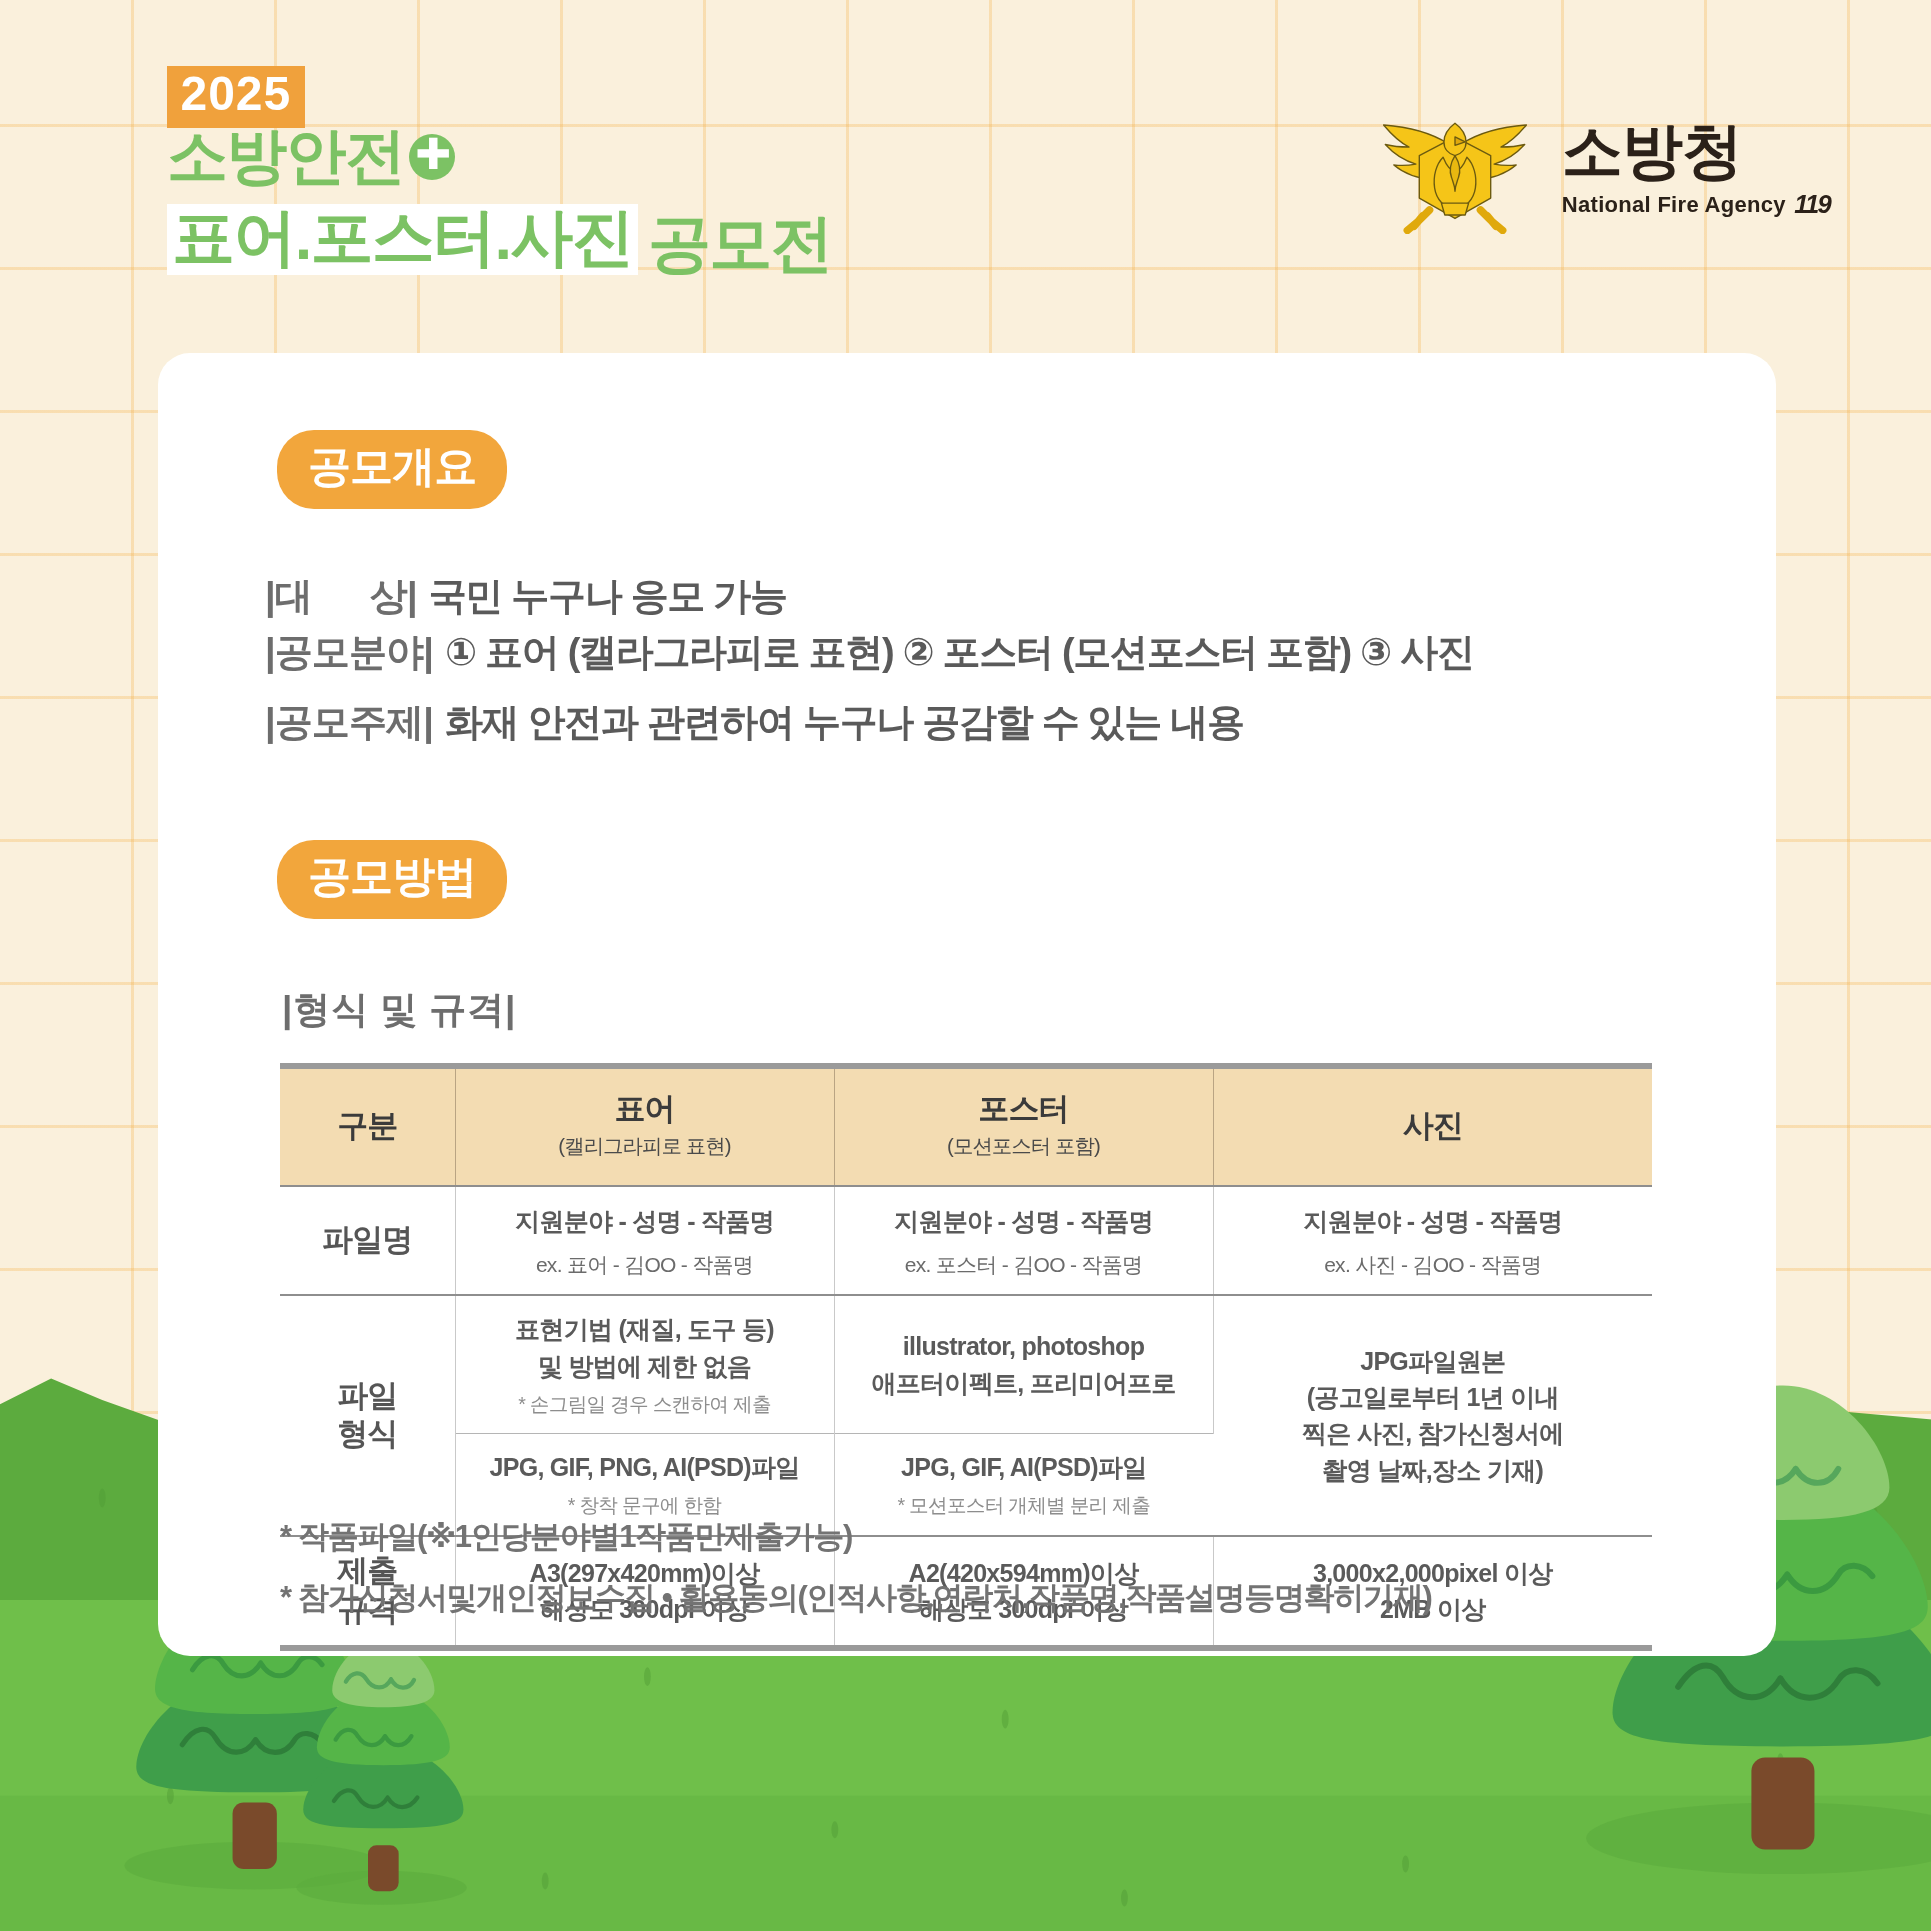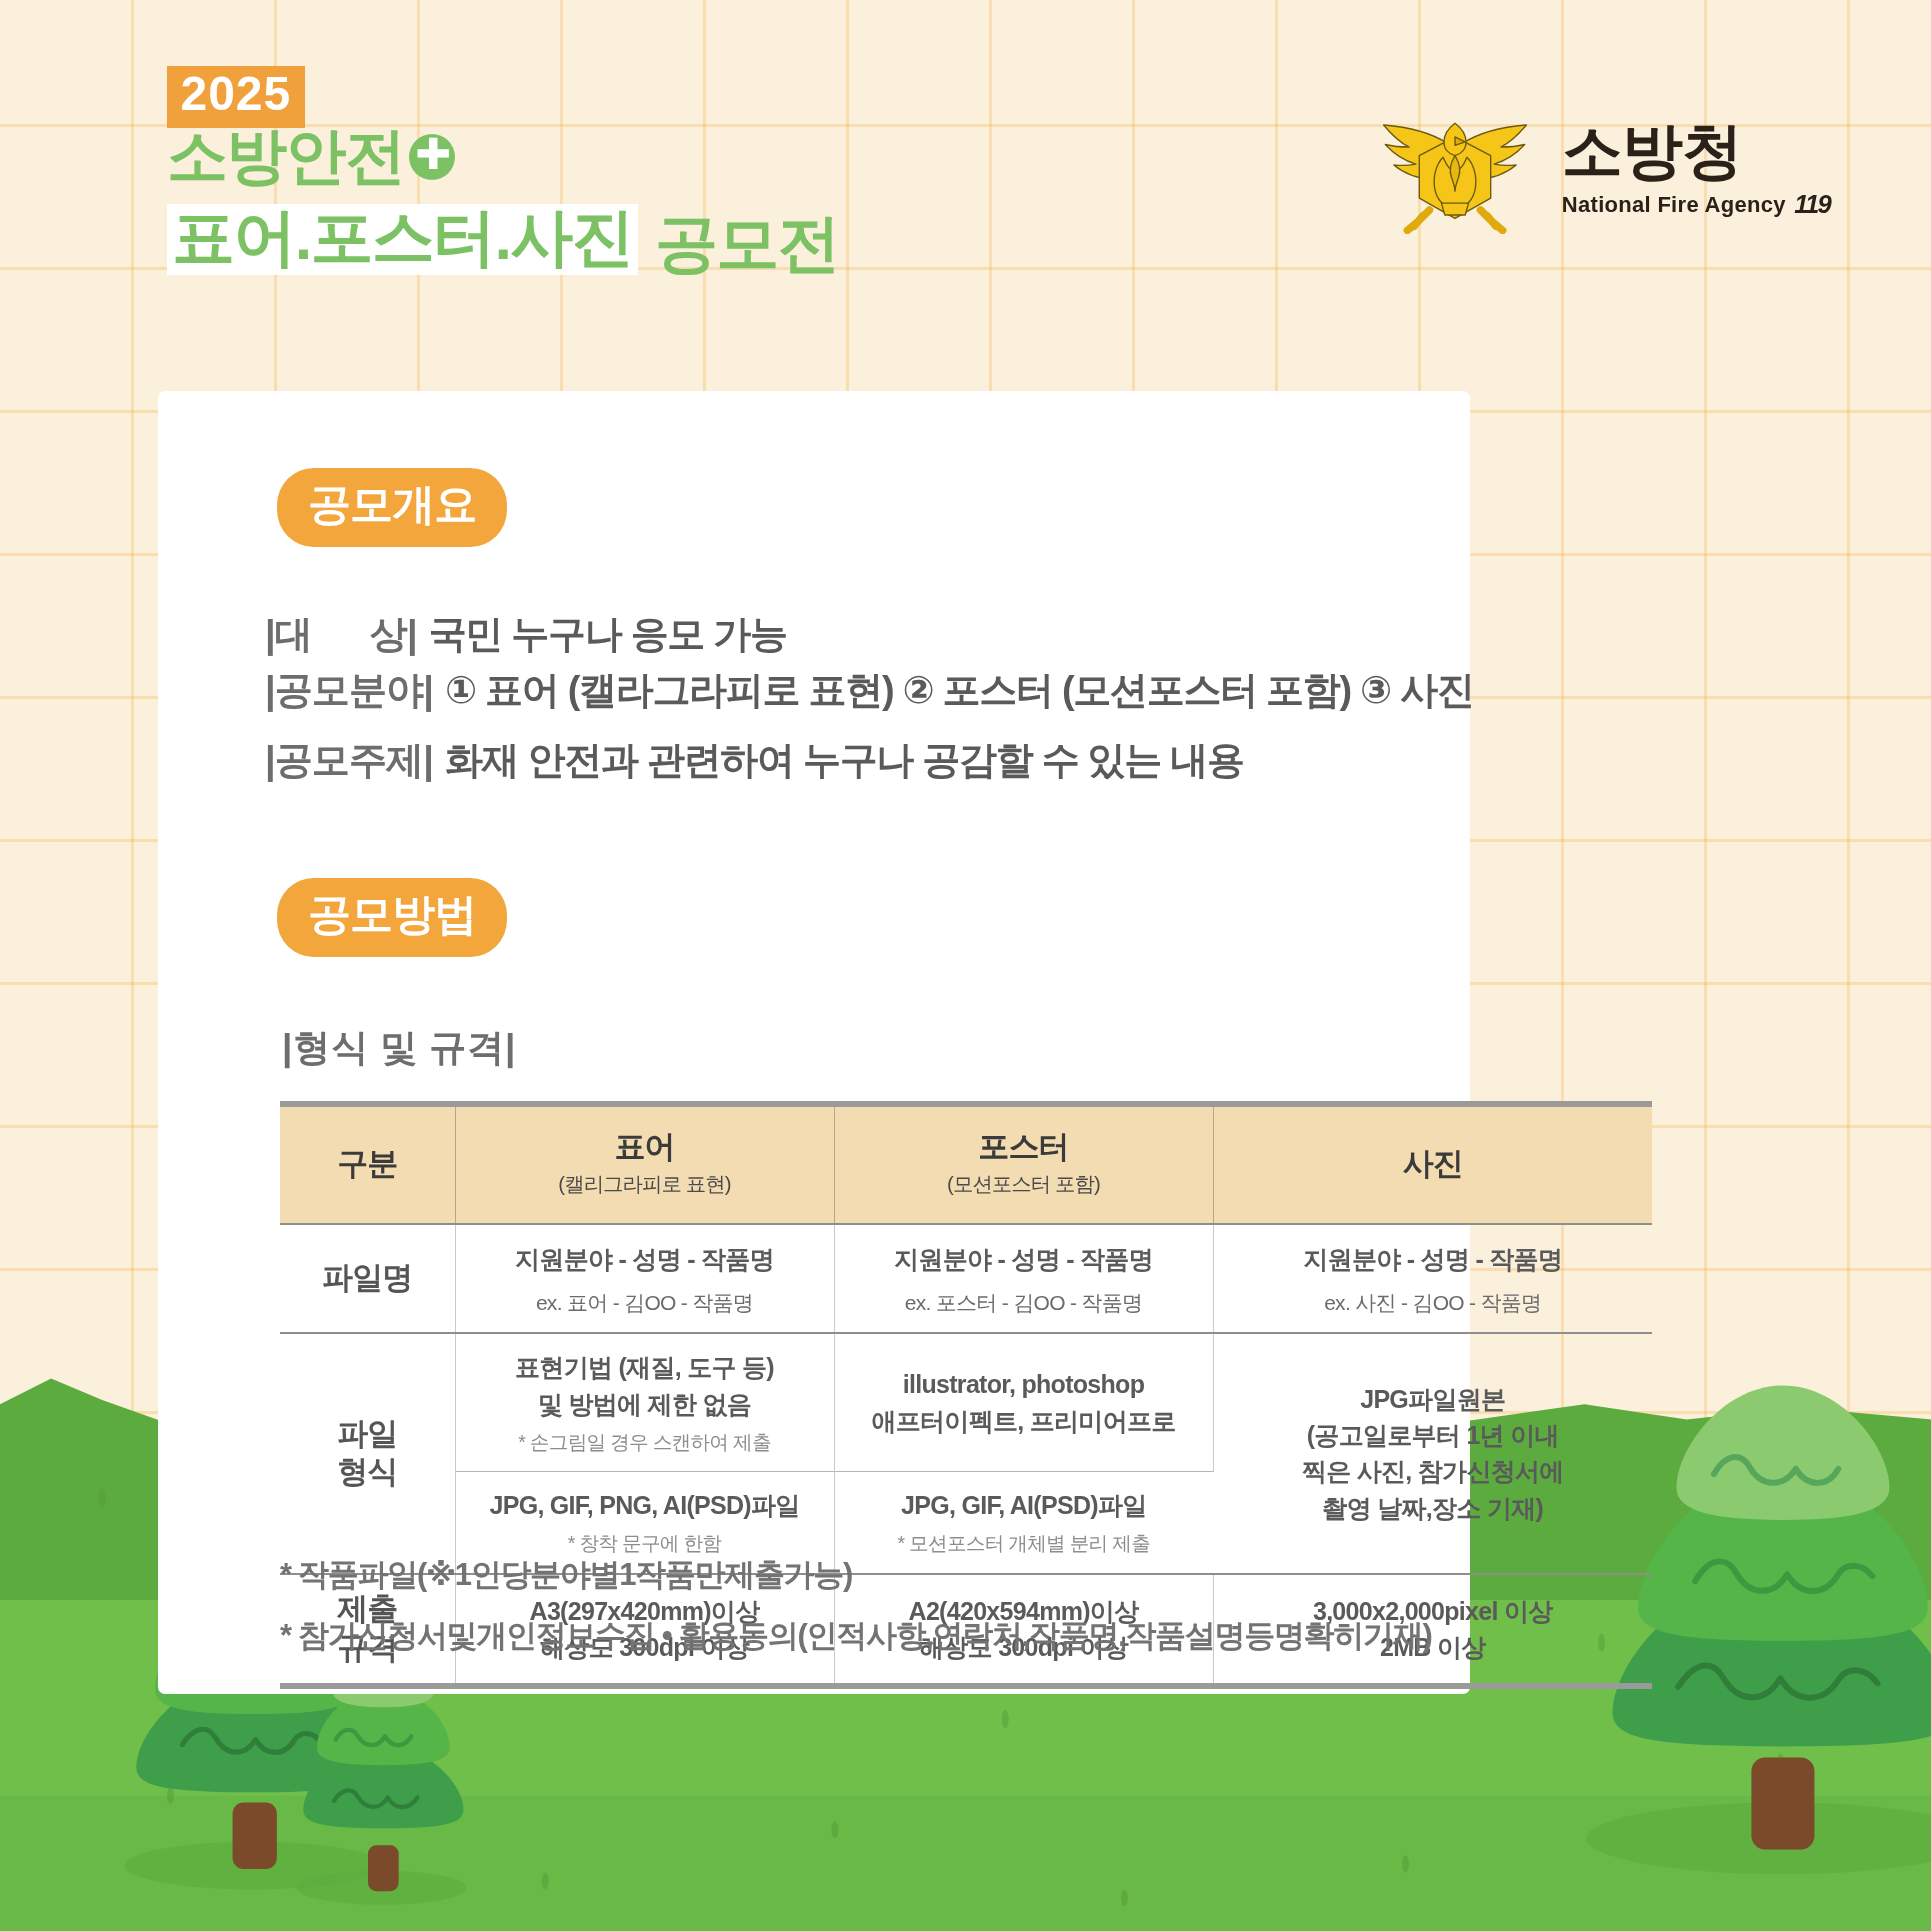--- a/index.html
+++ b/index.html
@@ -48,21 +48,21 @@
   }
   #title-line2 {
     position: absolute; left: 167px; top: 204px;
     font-size: 63px; font-weight: 800; color: #7cc264;
     letter-spacing: -1.7px; line-height: 1.0; white-space: nowrap;
     display: flex; align-items: flex-end;
   }
   #title-line2 .hl {
     background: #ffffff; padding: 1.7px 5.1px 6.8px 5.1px;
   }
-  #title-line2 .plain { padding-left: 17px; }
+  #title-line2 .plain { padding-left: 10px; }
 
   
   #agency-logo {
     position: absolute; right: 102px; top: 106px;
     display: flex; align-items: center; gap: 22px;
   }
   #emblem { width: 170px; height: 128px; }
   #agency-texts { display: flex; flex-direction: column; align-items: flex-start; }
   #agency-name-kr {
     font-size: 61px; font-weight: 800; color: #2b2119;
@@ -76,22 +76,22 @@
     font-size: 25.6px; font-weight: 800; color: #2b2119;
     font-style: italic; letter-spacing: -1.7px;
   }
 
   
   #landscape { position: absolute; left: 0; bottom: 0; width: 1932px; height: 613px; }
 
   
   #card {
     position: absolute; left: 158px; top: 353px;
-    width: 1312px; height: 1303px;
-    background: #ffffff; border-radius: 7px; margin-top: 38px;
+    width: 1618px; height: 1303px;
+    background: #ffffff; border-radius: 32px;
   }
 
   .section-pill {
     display: inline-block;
     background: #f2a63c; color: #ffffff;
     font-size: 43px; font-weight: 800; letter-spacing: -0.9px;
     padding: 15.3px 31px 20.4px 31px; border-radius: 37px;
     line-height: 1.0;
   }
   #pill-overview { position: absolute; left: 119px; top: 77px; }

